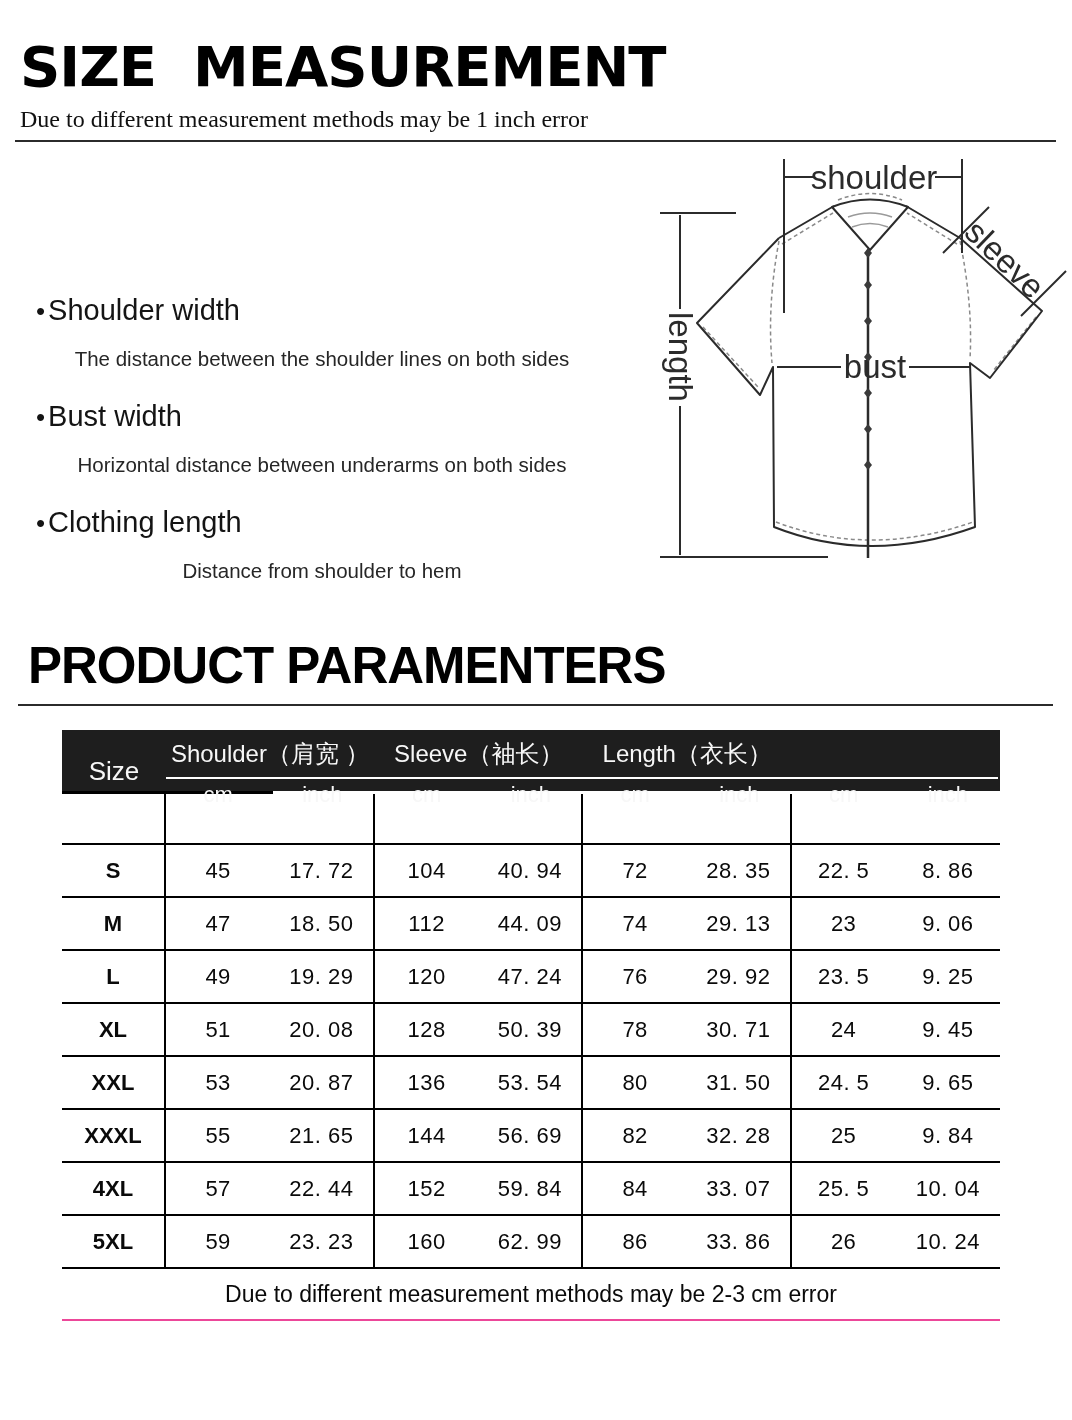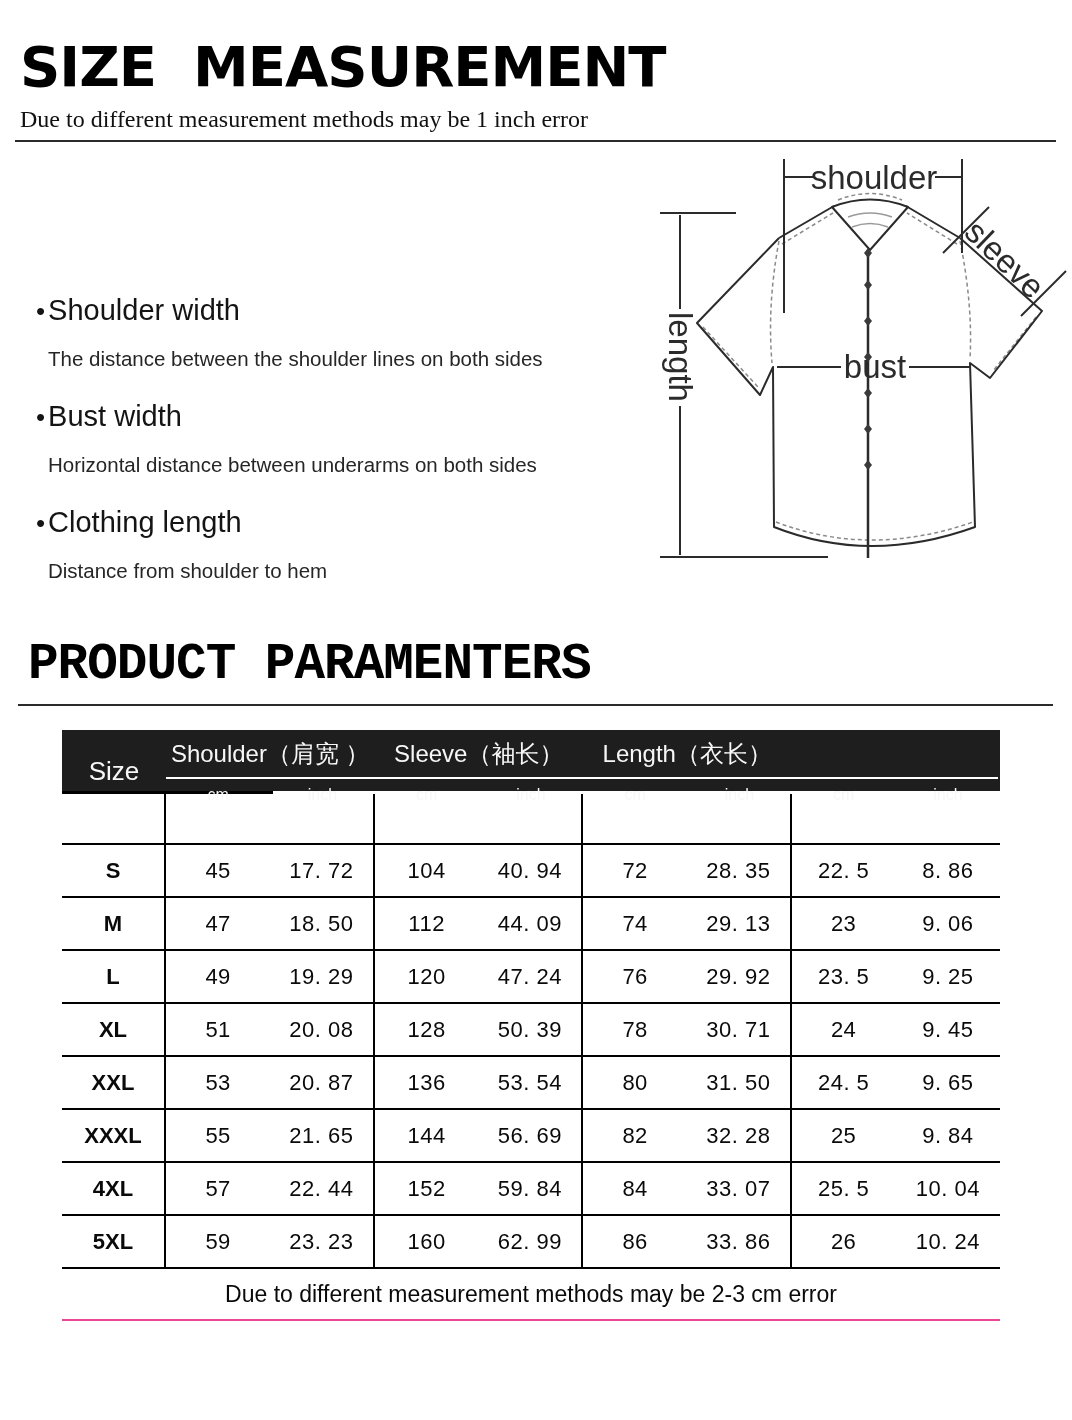--- a/index.html
+++ b/index.html
@@ -1,47 +1,47 @@
 <!DOCTYPE html>
 <html><head>
 <meta charset="utf-8">
 <style>
   html,body{margin:0;padding:0;background:#fff;}
   .page{position:relative;width:1072px;height:1420px;background:#ffffff;overflow:hidden;
-        font-family:"Liberation Sans",sans-serif;color:#111;}
+        font-family:"Liberation Sans",sans-serif;color:#111;text-align:center;}
   
   .h1{position:absolute;left:20px;top:34px;font-family:"DejaVu Sans",sans-serif;
       font-weight:bold;font-size:56px;letter-spacing:-1px;color:#000;white-space:pre;}
   .subtitle{position:absolute;left:20px;top:106px;font-family:"Liberation Serif",serif;
       font-size:24px;color:#111;}
   .rule-top{position:absolute;left:15px;top:140px;width:1041px;height:2px;background:#2b2b2b;}
   
   .instr-head{position:absolute;left:18px;top:222px;font-family:"DejaVu Sans",sans-serif;
       font-weight:bold;font-size:26px;color:#0d0d0d;}
   .instr-item{position:absolute;left:36px;width:560px;}
   .instr-item .ihead{font-size:29px;color:#141414;display:flex;align-items:baseline;}
   .instr-item .bullet{font-size:26px;margin-right:3px;}
   .instr-item .idesc{margin-top:20px;padding-left:12px;font-size:20.5px;color:#262626;}
   .i1{top:294px;} .i2{top:400px;} .i3{top:506px;}
   
   .diagram{position:absolute;left:632px;top:145px;width:440px;height:475px;}
   .diagram text{font-family:"Liberation Sans",sans-serif;font-size:33px;fill:#2b2b2b;stroke:none;}
   
-  .h2{position:absolute;left:28px;top:636px;font-family:Liberation Mono, monospace;
+  .h2{position:absolute;left:28px;top:636px;font-family:Liberation Sans, sans-serif;
       font-weight:bold;font-size:51px;letter-spacing:-1px;color:#000;}
   .rule-mid{position:absolute;left:18px;top:704px;width:1035px;height:2px;background:#2b2b2b;}
   
   .sizetable{position:absolute;left:62px;top:730px;width:938px;}
   .thead{position:relative;height:61px;background:#1e1e1e;color:#f7f7f7;
          display:grid;grid-template-columns:104px repeat(8,1fr);grid-template-rows:48px 34px;}
   .thead .size-cell{grid-column:1;grid-row:1/3;display:flex;align-items:center;justify-content:center;
          font-size:26px;}
   .thead .group-cell{grid-row:1;grid-column:span 2;display:flex;align-items:flex-end;justify-content:center;
          padding-bottom:8px;font-size:24px;white-space:nowrap;}
-  .thead .unit-cell{grid-row:2;display:flex;align-items:center;justify-content:center;font-size:16px;}
+  .thead .unit-cell{grid-row:2;display:flex;align-items:center;justify-content:center;font-size:22px;}
   .thead .white-sep{position:absolute;left:104px;right:2px;top:47px;height:2px;background:#ffffff;}
   .head-underline{width:211px;height:3px;background:#000;}
   .trow{display:grid;grid-template-columns:104px repeat(8,1fr);border-bottom:2px solid #000;}
   .trow.empty{height:49px;}
   .trow.datarow{height:51px;}
   .tcell{display:flex;align-items:center;justify-content:center;font-size:22px;color:#0a0a0a;
          letter-spacing:0.5px;}
   .tcell.c0{font-weight:bold;letter-spacing:0;}
   .trow .c0,.trow .c2,.trow .c4,.trow .c6{border-right:2px solid #000;}
   .tfoot{height:50px;border-bottom:2px solid #ec4899;display:flex;align-items:center;justify-content:center;

